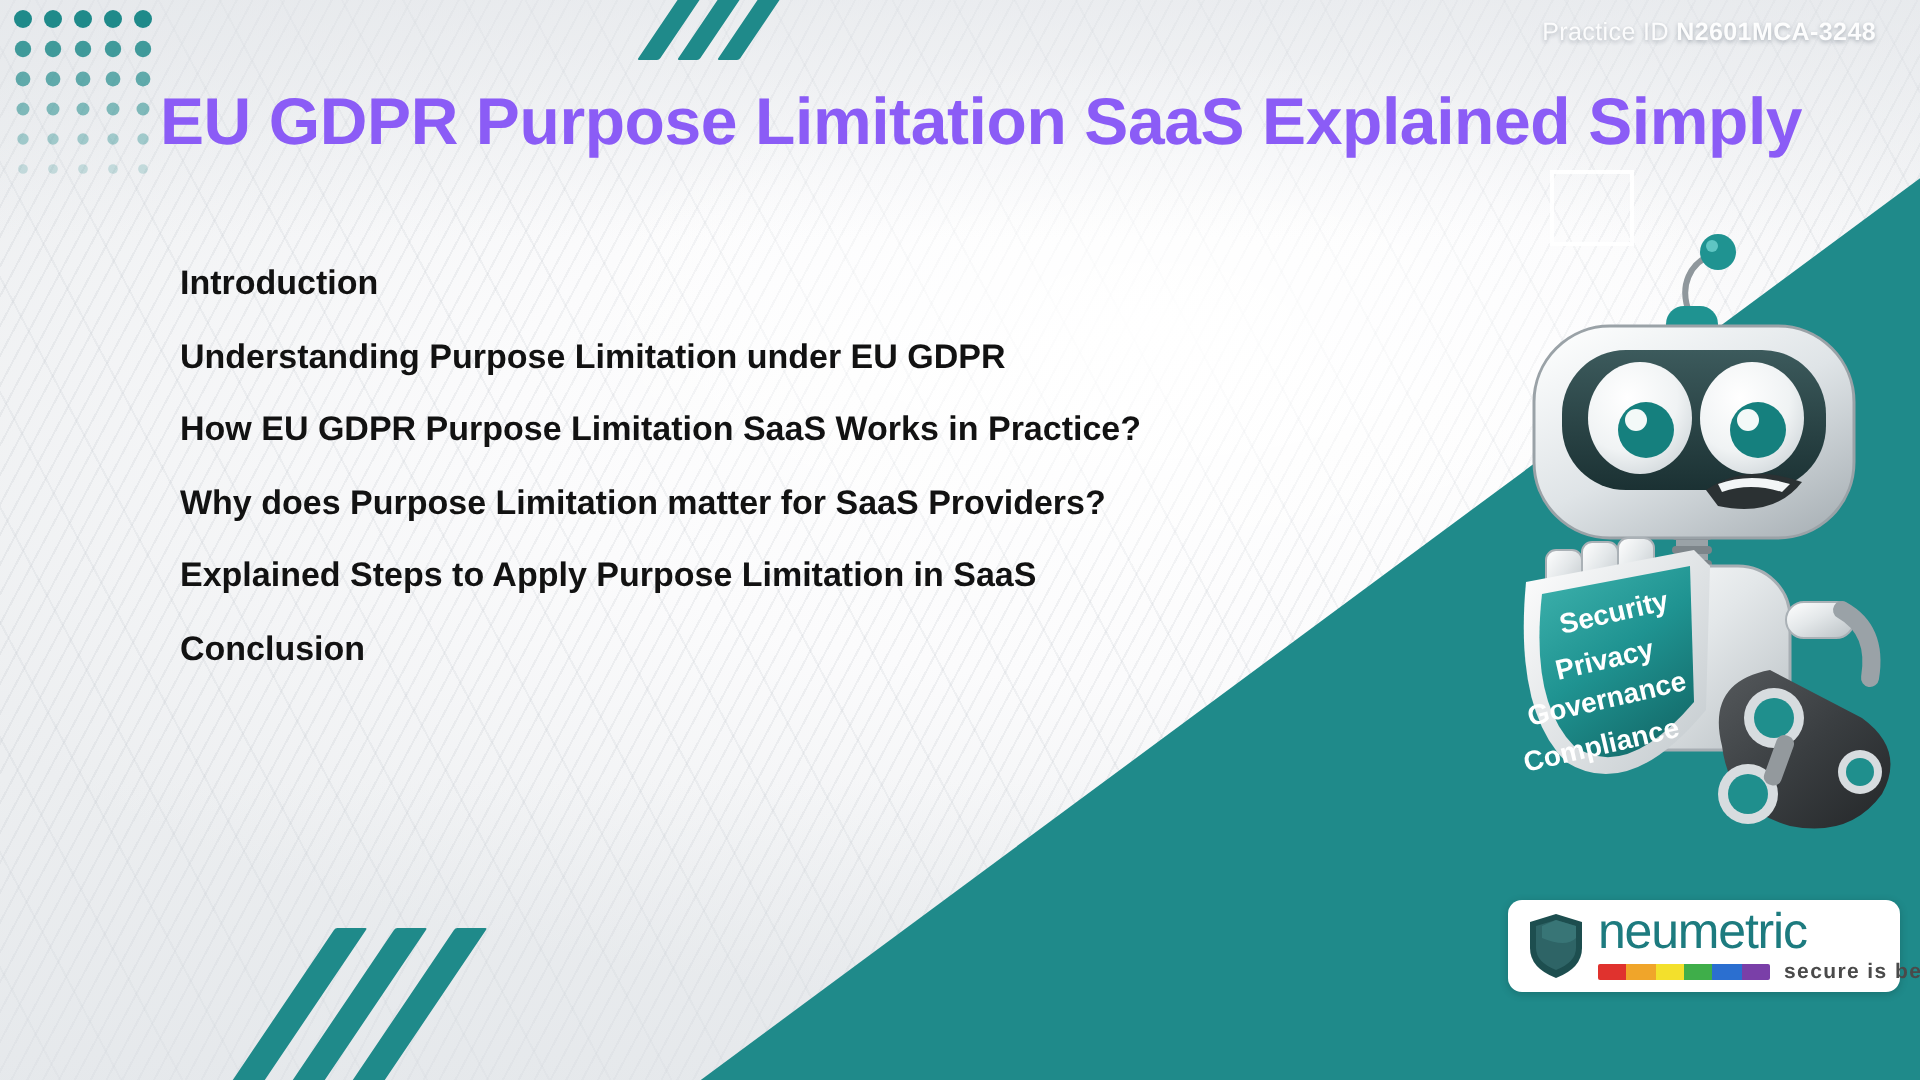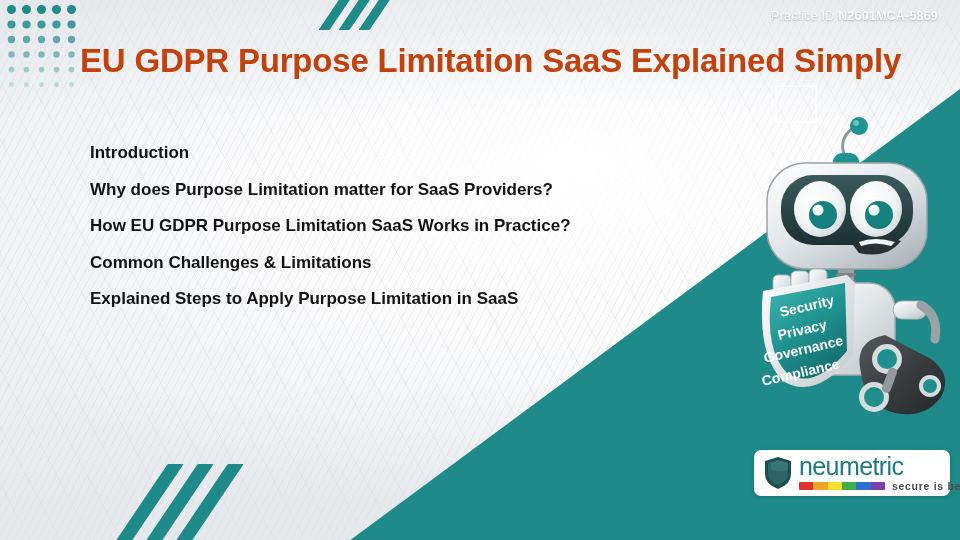--- a/index.html
+++ b/index.html
@@ -111,28 +111,28 @@
     white-space:nowrap;
   }
   .article-id .label { font-weight:400; opacity:.95; }
   .article-id .code  { font-weight:700; }
 
   .title {
     position:absolute; left:80px; top:43px;
     width:860px;
     font-size:33px; font-weight:700;
     letter-spacing:-.2px;
-    color:#c2410c;
+    color:#8b5cf6;
     line-height:1.12;
     white-space:nowrap;
   }
 
   
   .toc {
-    position:absolute; left:90px; top:144px;
+    position:absolute; left:90px; top:133px;
     width:580px;
     list-style:none;
   }
   .toc li {
     font-size:17px; font-weight:700;
     color:#121212;
     line-height:1;
     margin-bottom:19.5px;
     white-space:nowrap;
   }
@@ -232,31 +232,32 @@
   <div class="stripes stripes-bottom">
     <div class="bar"></div>
     <div class="bar"></div>
     <div class="bar"></div>
   </div>
 
   <div class="ghost-square"></div>
 
   <div class="article-id">
     <span class="label">Practice ID</span>
-    <span class="code">N2601MCA-5869</span>
+    <span class="code">N2601MCA-3248</span>
   </div>
 
   <h1 class="title">EU GDPR Purpose Limitation SaaS Explained Simply</h1>
 
   <ul class="toc" id="toc-list">
       <li>Introduction</li>
+      <li>Understanding Purpose Limitation under EU GDPR</li>
+      <li>How EU GDPR Purpose Limitation SaaS Works in Practice?</li>
       <li>Why does Purpose Limitation matter for SaaS Providers?</li>
-      <li>How EU GDPR Purpose Limitation SaaS Works in Practice?</li>
-      <li>Common Challenges &amp; Limitations</li>
       <li>Explained Steps to Apply Purpose Limitation in SaaS</li>
+      <li>Conclusion</li>
     </ul>
 
   <div class="robot">
     <svg viewBox="0 0 225 330" width="225" height="330">
       <defs>
         <linearGradient id="gBody" x1="0" y1="0" x2="1" y2="1">
           <stop offset="0" stop-color="#ffffff"></stop>
           <stop offset=".45" stop-color="#e3e7e9"></stop>
           <stop offset="1" stop-color="#b9c0c4"></stop>
         </linearGradient>

